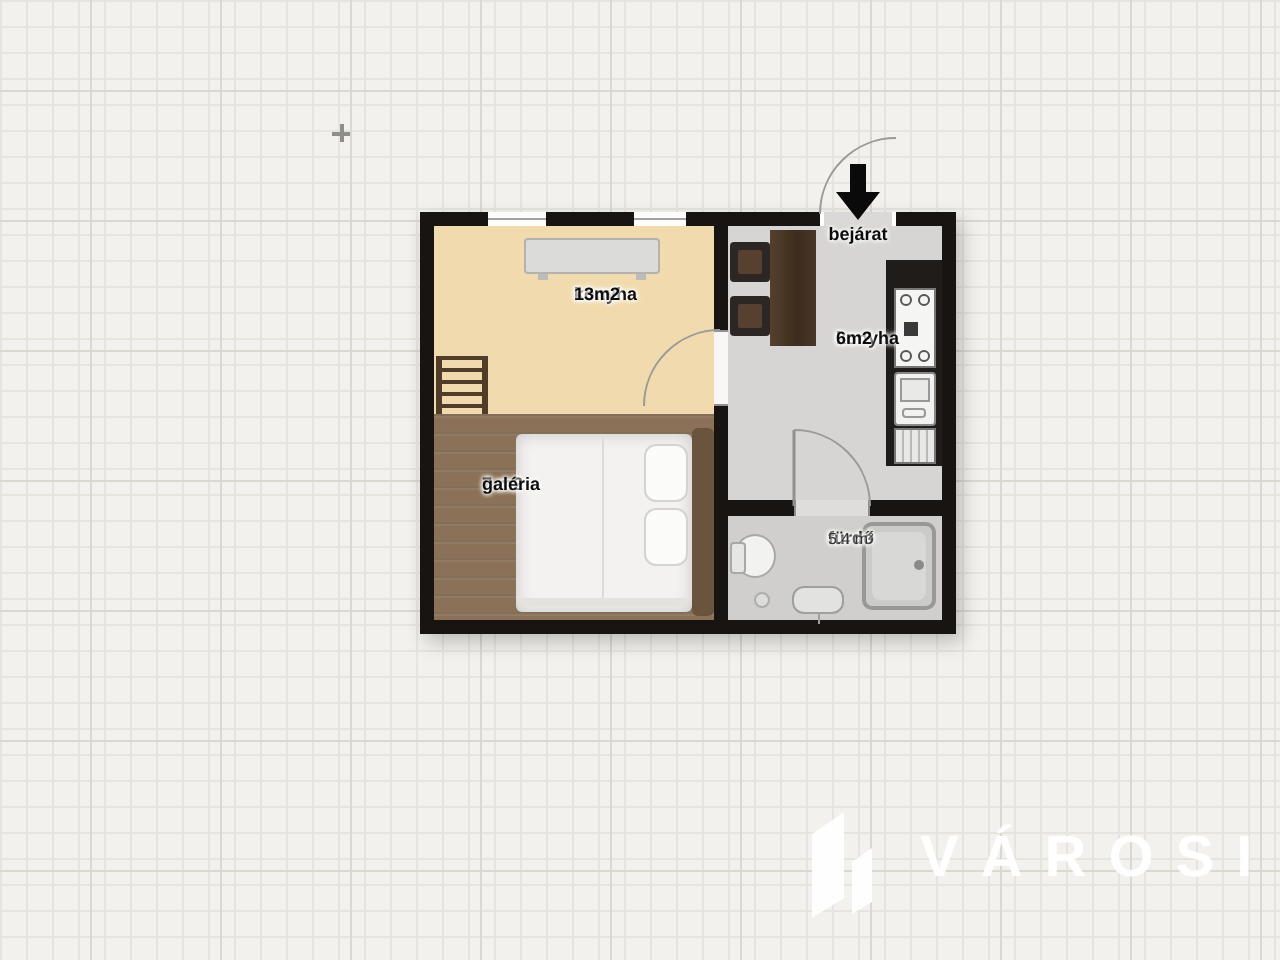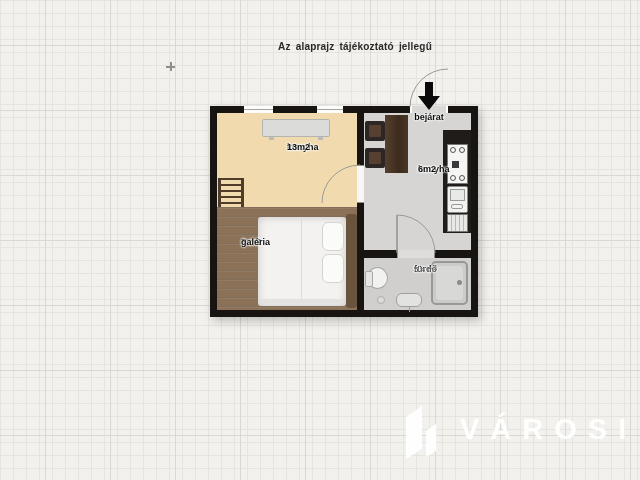--- a/index.html
+++ b/index.html
@@ -125,21 +125,20 @@
   .logo-text{margin-left:10px;margin-top:12px;}
   .brand{font-size:29px;font-weight:bold;letter-spacing:11px;color:rgba(255,255,255,.95);}
   .brand-sub{margin-top:3px;font-size:8px;font-weight:bold;letter-spacing:6px;
     color:rgba(255,255,255,.8);}
 </style>
 </head>
 <body>
 
 <div id="stage">
 
-  <div class="note">Az alaprajz tájékoztató jellegű</div>
   <div class="cross"></div>
 
   <div class="plan">
 
     <div class="room-szoba"></div>
     <div class="room-galeria"></div>
     <div class="room-konyha"></div>
     <div class="room-furdo"></div>
 
     <div class="window win-1"></div>

